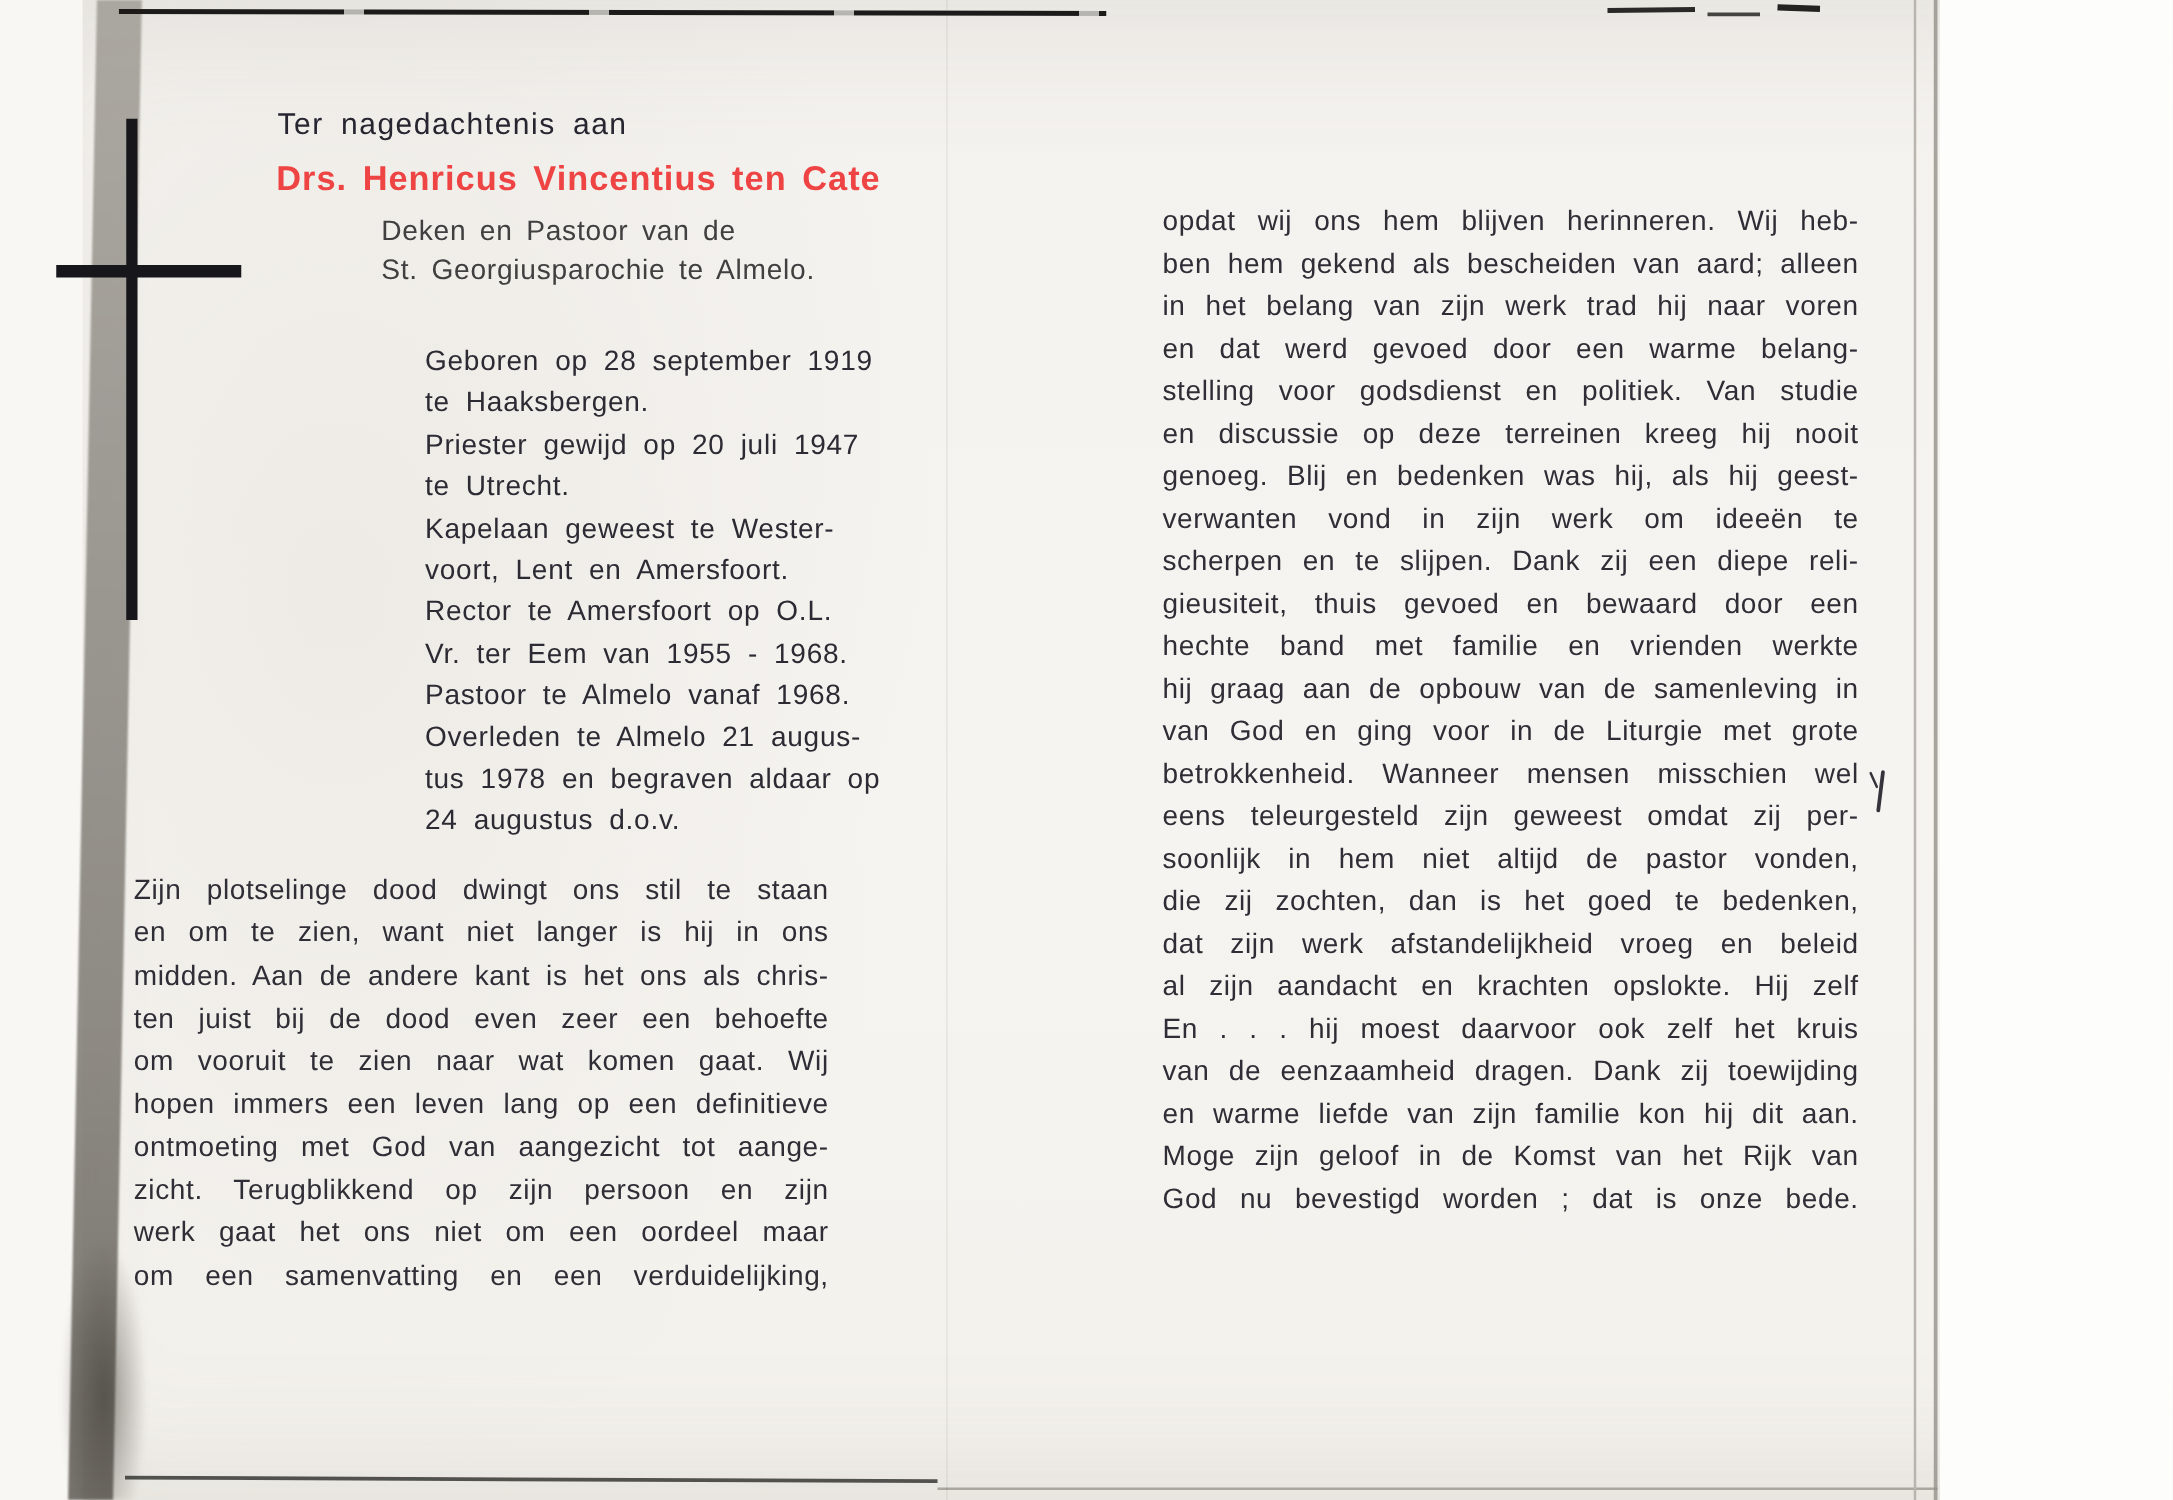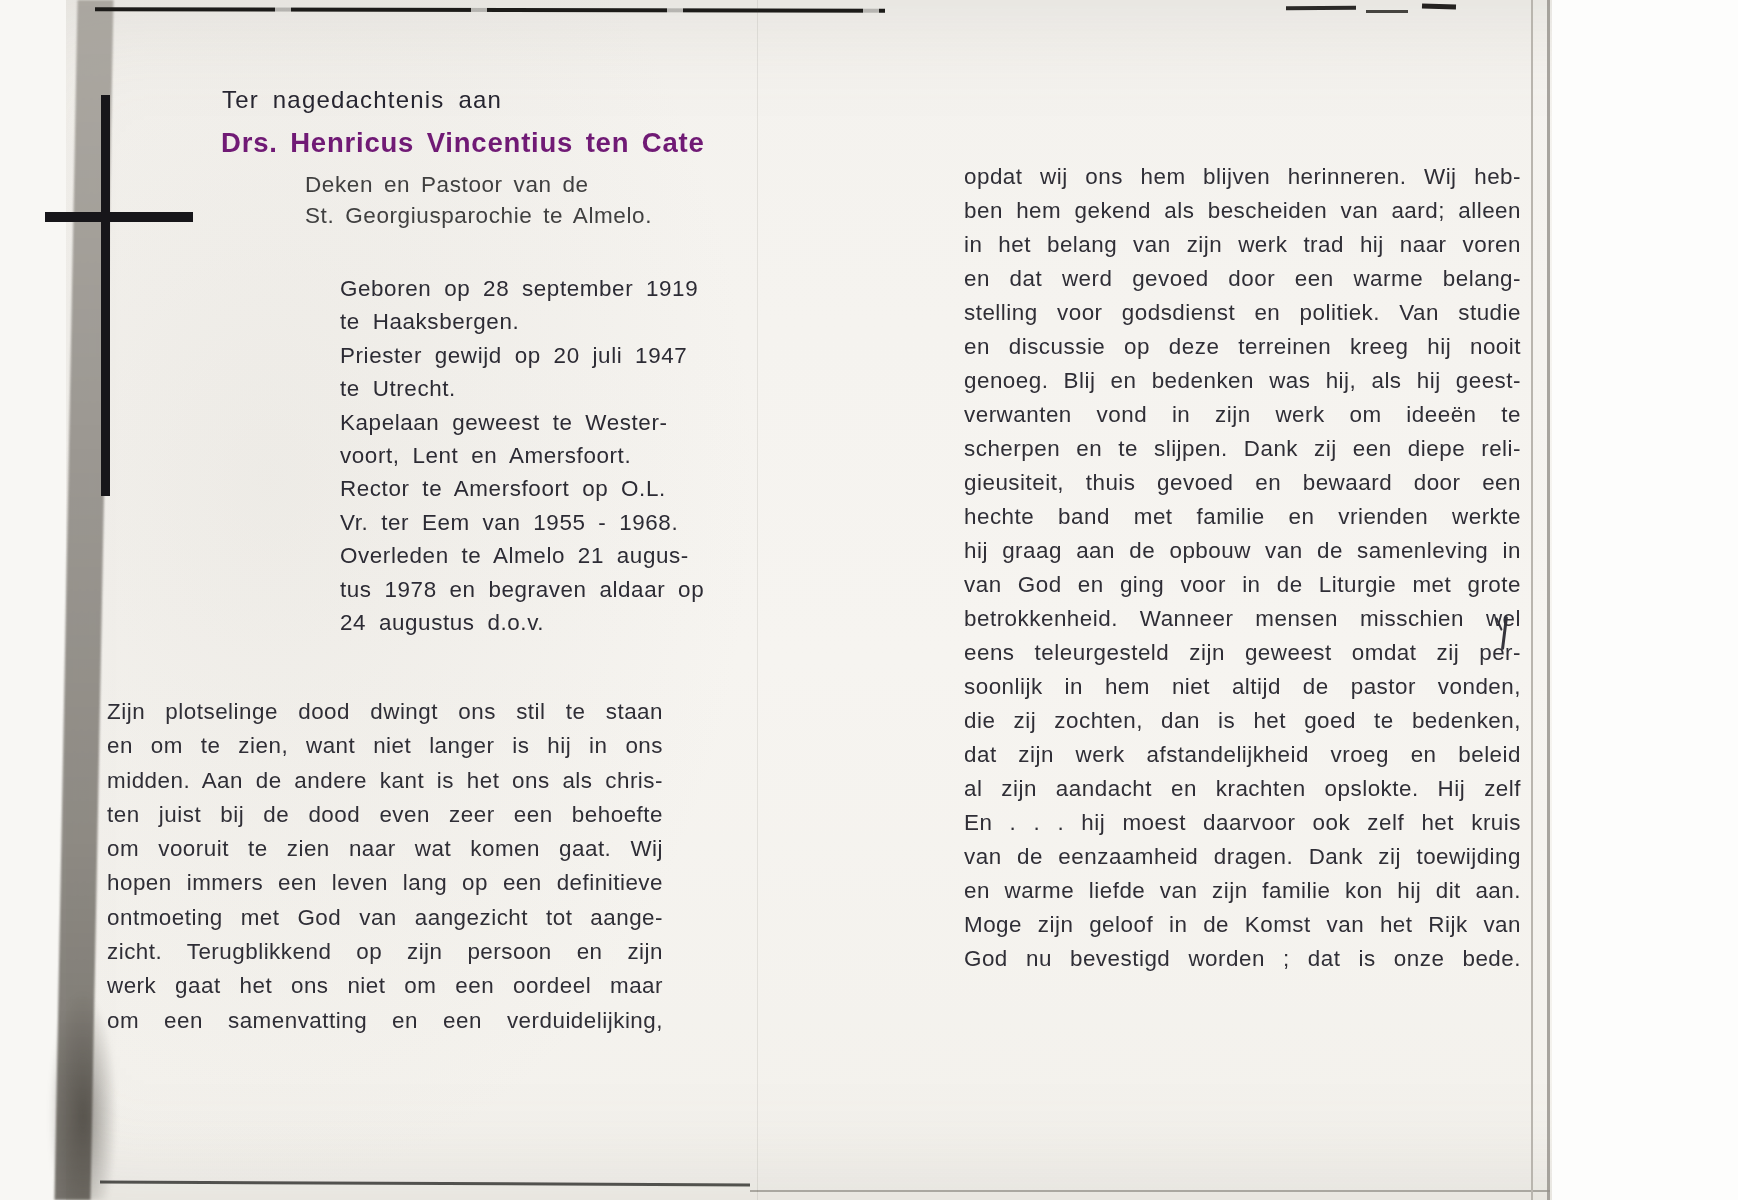--- a/index.html
+++ b/index.html
@@ -65,35 +65,35 @@
   
   .cross-v{position:absolute;left:101px;top:95px;width:9px;height:401px;background:#17161a;}
   .cross-h{position:absolute;left:45px;top:212px;width:148px;height:10px;background:#17161a;}
   
   .dedication{
     position:absolute;left:222px;top:86px;
     font-size:24px;letter-spacing:1.2px;word-spacing:6px;color:#262530;
   }
   .name{
     position:absolute;left:221px;top:127px;
-    font-size:27.5px;font-weight:bold;letter-spacing:0.8px;word-spacing:4px;color:#701a75;
+    font-size:27.5px;font-weight:bold;letter-spacing:0.8px;word-spacing:4px;color:#ef4444;
   }
   .role{position:absolute;left:305px;top:172px;font-size:22.5px;color:#404040;}
   .role div{height:31px;letter-spacing:0.6px;word-spacing:4px;white-space:nowrap;}
   .bio{position:absolute;left:305px;top:276px;font-size:22.4px;color:#2c2b34;margin-left:35px;}
   .bio div{height:33.4px;letter-spacing:0.6px;word-spacing:6px;white-space:nowrap;}
   .body-col{font-size:22.4px;color:#2f2e36;}
   .body-col .jline{
     text-align:justify;text-align-last:justify;
     letter-spacing:0.5px;
     height:var(--lh);
     overflow:visible;
   }
   .left-body{position:absolute;left:107px;top:699px;width:556px;--lh:34.3px;}
-  .right-body{position:absolute;left:964px;top:164px;width:557px;--lh:34px;}
+  .right-body{position:absolute;left:930px;top:164px;width:557px;--lh:34px;}
 </style>
 </head>
 <body>
 
 <div class="scan">
 
   <div class="paper"></div>
   <div class="page-tint-left"></div>
 
   <div class="edge-left-outer"></div>
@@ -125,20 +125,21 @@
     </div>
   <div class="bio">
       <div>Geboren op 28 september 1919</div>
       <div>te Haaksbergen.</div>
       <div>Priester gewijd op 20 juli 1947</div>
       <div>te Utrecht.</div>
       <div>Kapelaan geweest te Wester-</div>
       <div>voort, Lent en Amersfoort.</div>
       <div>Rector te Amersfoort op O.L.</div>
       <div>Vr. ter Eem van 1955 - 1968.</div>
+      <div>Pastoor te Almelo vanaf 1968.</div>
       <div>Overleden te Almelo 21 augus-</div>
       <div>tus 1978 en begraven aldaar op</div>
       <div>24 augustus d.o.v.</div>
     </div>
   <div class="left-body body-col">
       <div class="jline">Zijn plotselinge dood dwingt ons stil te staan</div>
       <div class="jline">en om te zien, want niet langer is hij in ons</div>
       <div class="jline">midden. Aan de andere kant is het ons als chris-</div>
       <div class="jline">ten juist bij de dood even zeer een behoefte</div>
       <div class="jline">om vooruit te zien naar wat komen gaat. Wij</div>

